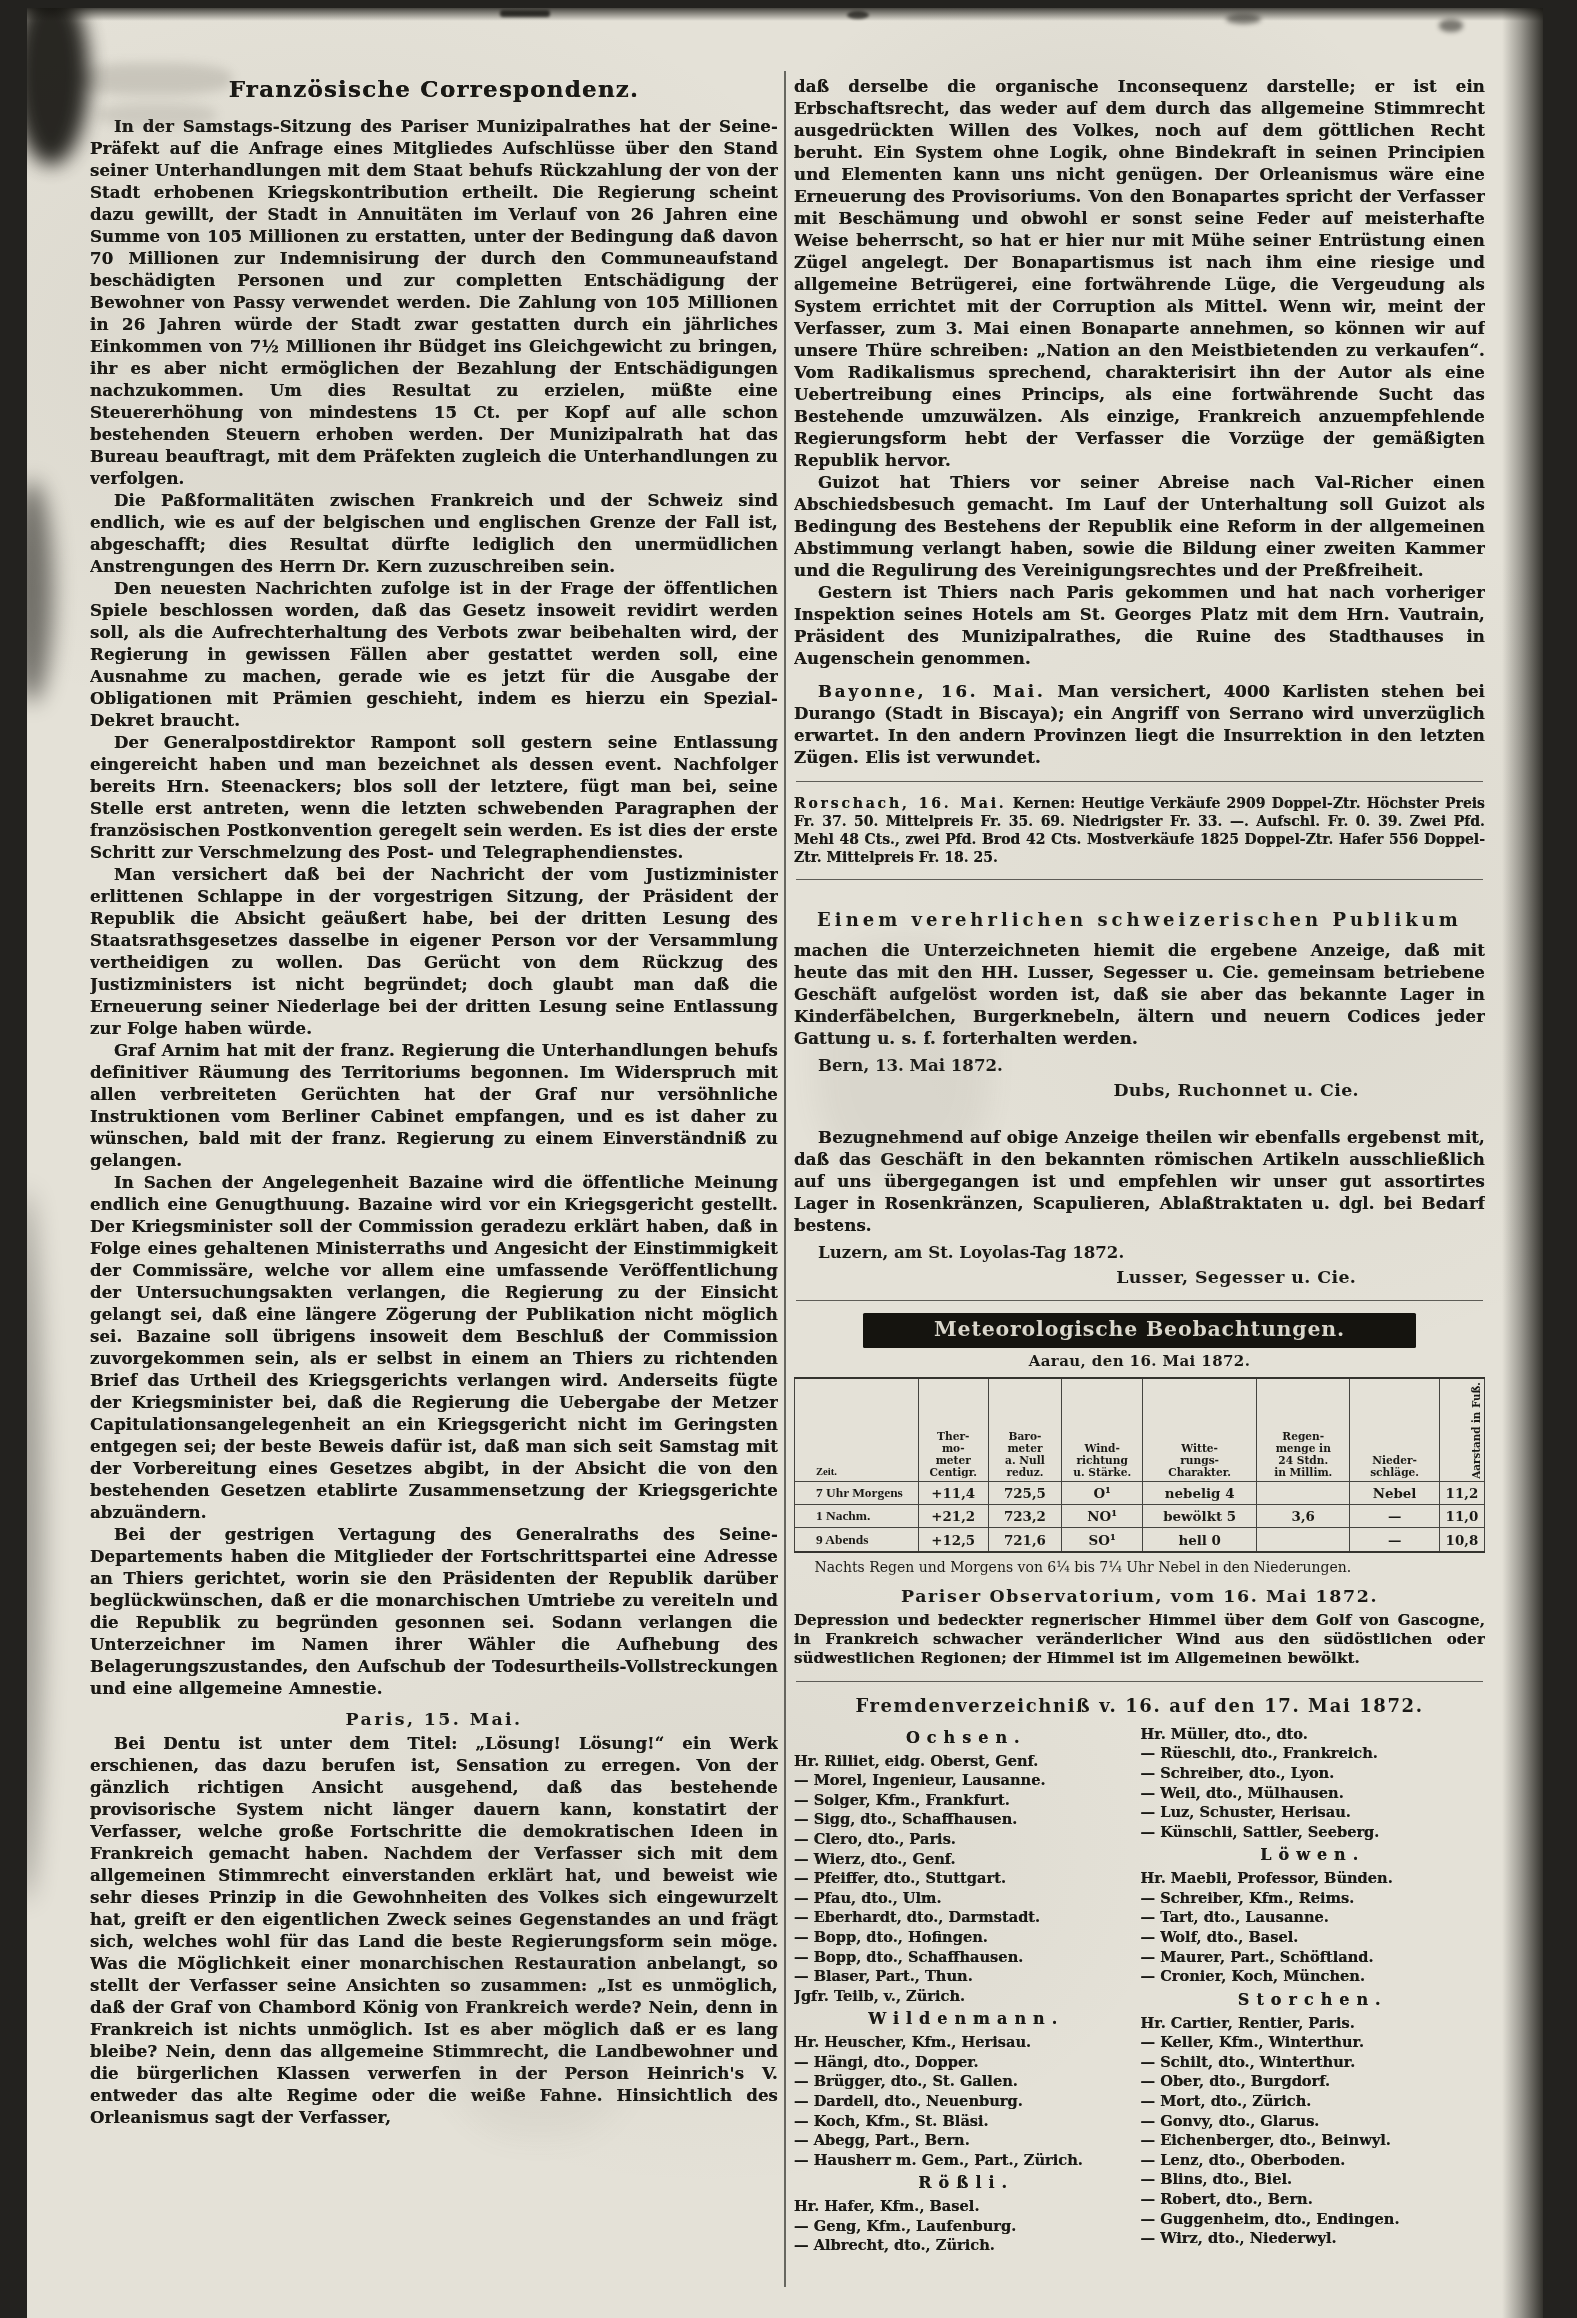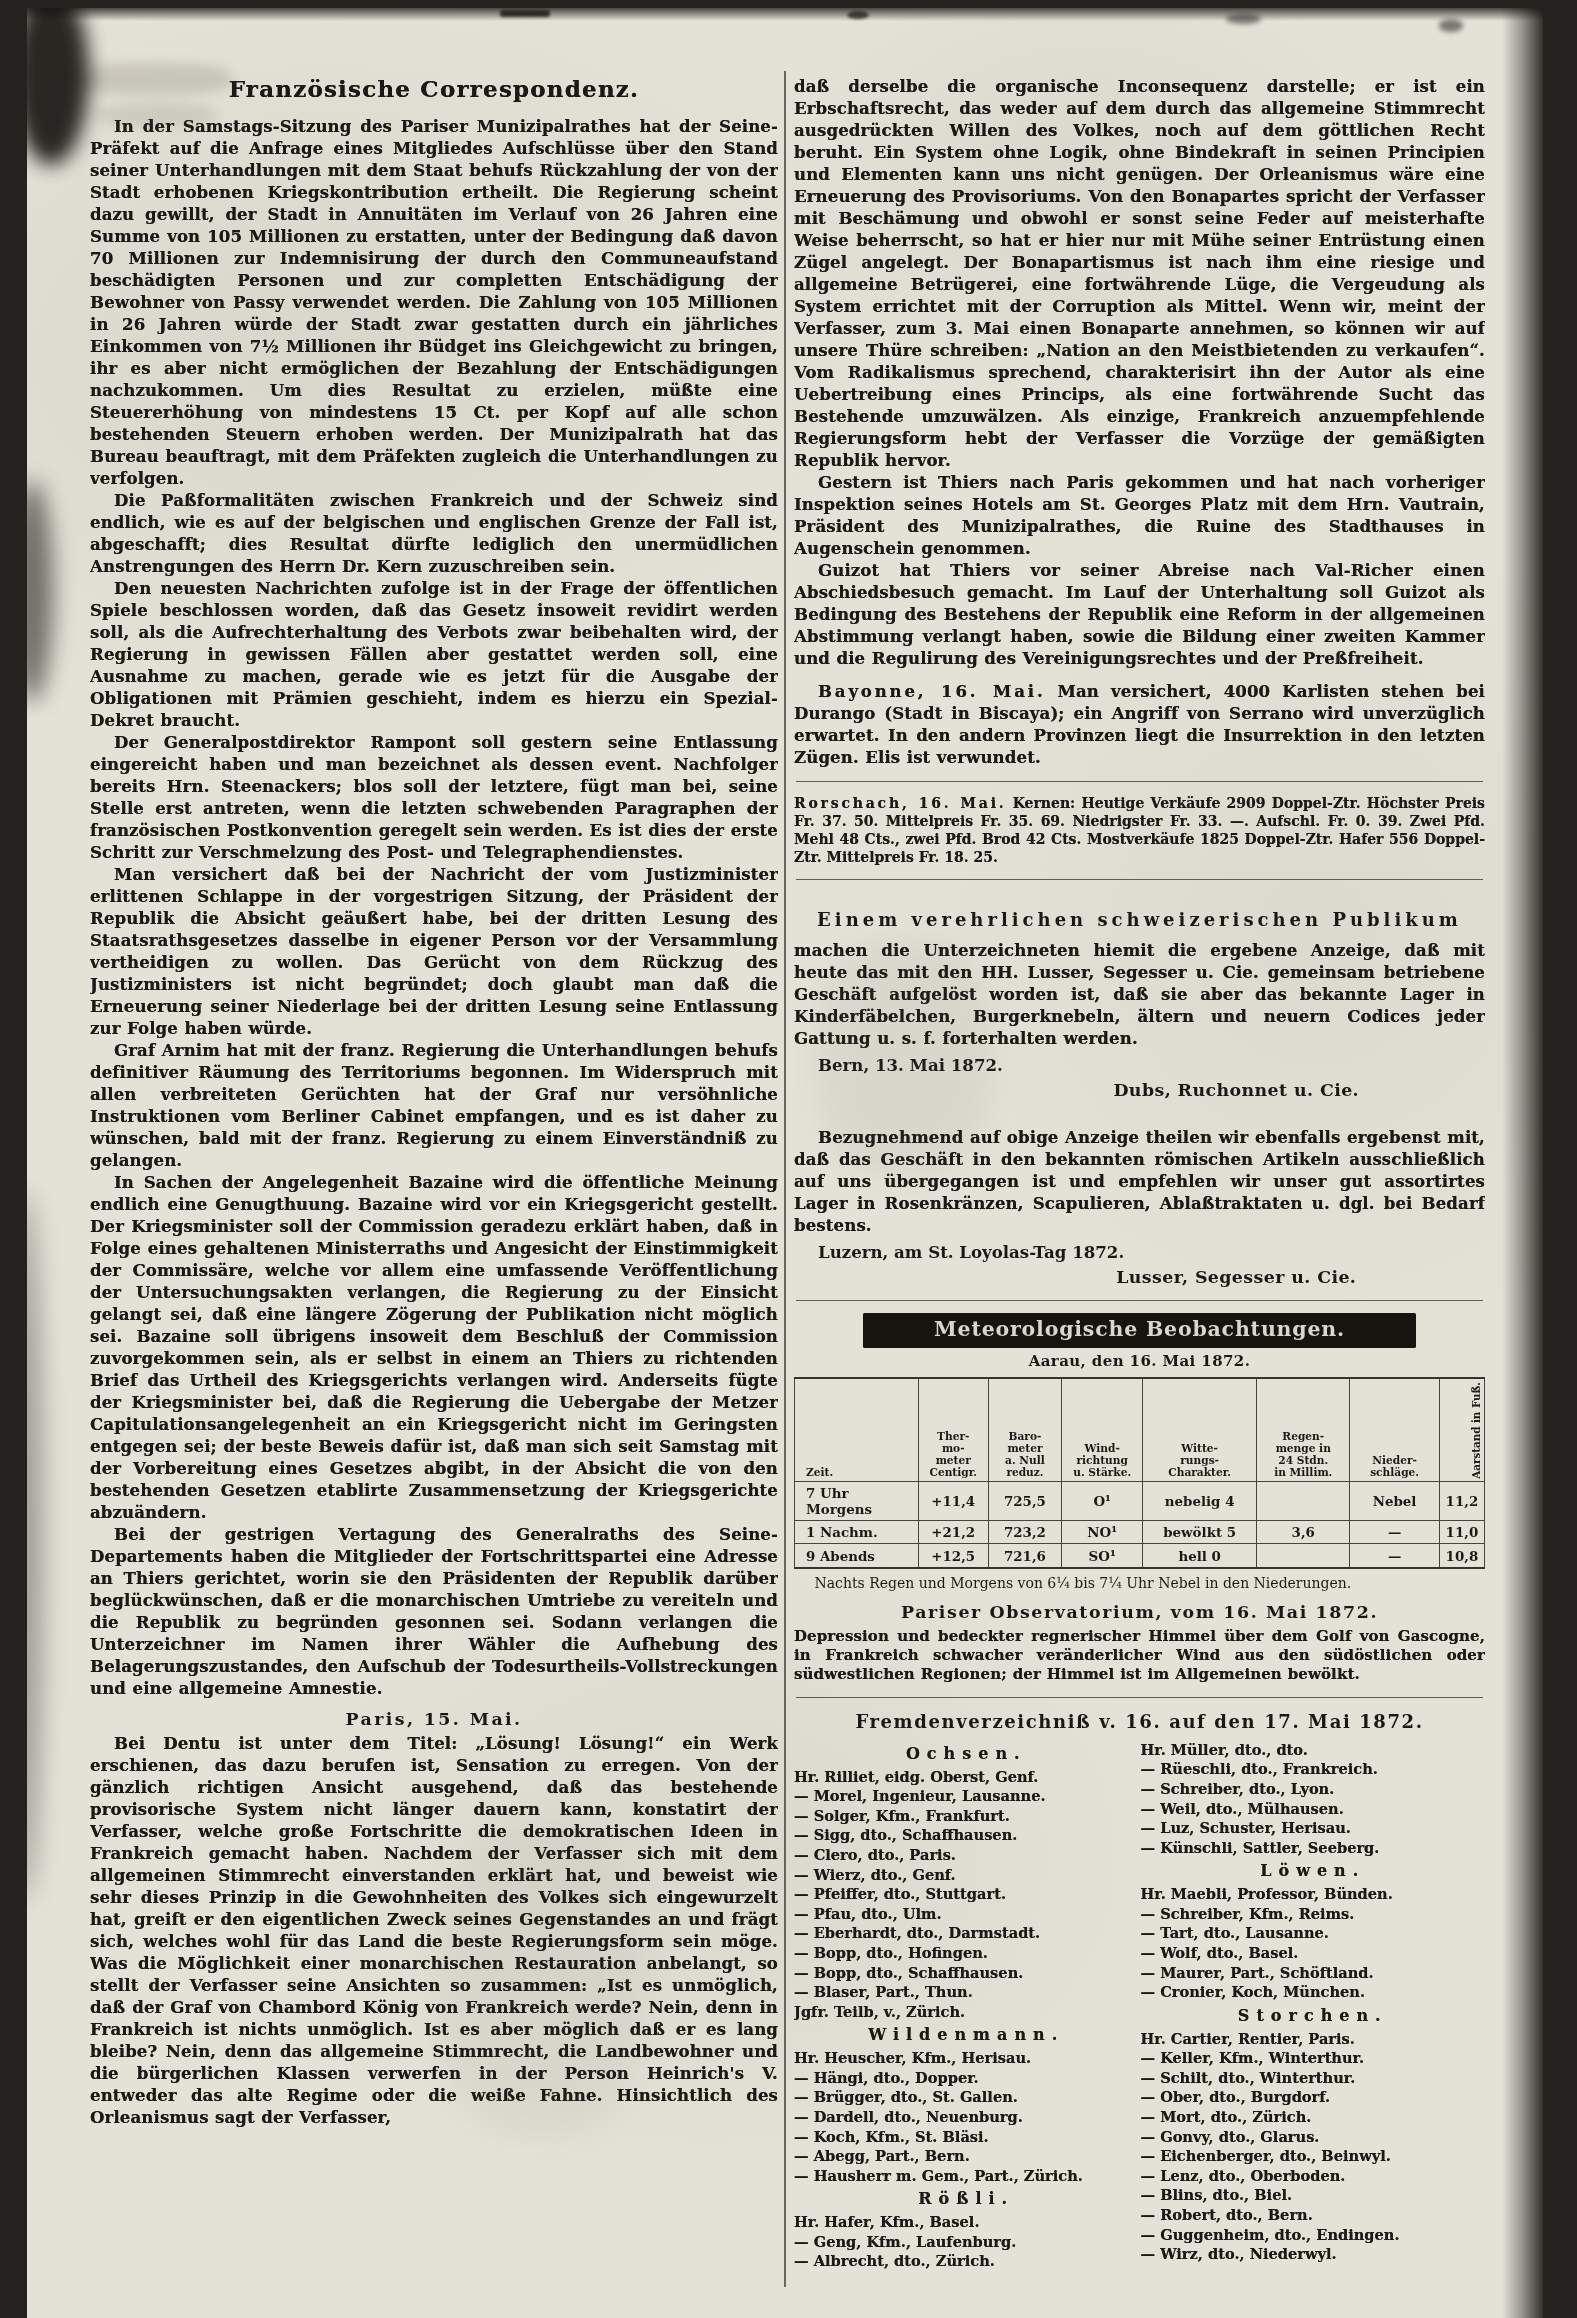--- a/index.html
+++ b/index.html
@@ -37,21 +37,21 @@
   .sig{ text-align:center; padding-left:28%; font-size:17.4px; font-weight:700; margin:4.7px 0 8px; letter-spacing:0.4px; }
 
   .banner{ width:80%; margin:8px auto 4.7px; background:#15140f; color:#d9d6cb; text-align:center;
            font-size:20.5px; font-weight:700; padding:4px 0 6.3px; letter-spacing:0.8px; border-radius:1.6px; }
   .wsub{ text-align:center; font-size:15px; font-weight:700; margin-bottom:6.3px; letter-spacing:0.4px; }
 
   .wtable{ width:100%; border-collapse:collapse; border-top:2px solid #34332e; border-bottom:2px solid #34332e; }
   .wtable th{ font-size:10.6px; line-height:12px; white-space:pre-line; vertical-align:bottom; font-weight:700;
               border:0.8px solid #45443f; border-top:none; padding:2.4px 1.6px 3.2px; text-align:center; color:#1a1915;}
   .wtable td{ font-size:13.4px; font-weight:700; text-align:center; border:0.8px solid #45443f; padding:3.2px 1.6px; color:#1a1915;}
-  .wtable th:first-child, .wtable td:first-child{ text-align:left; padding-left:11px; }
+  .wtable th:first-child, .wtable td:first-child{ text-align:left; padding-left:21px;font-family:Liberation Serif, serif; }
   .wtable th:nth-child(1){ width:101px; } .wtable th:nth-child(2){ width:57px; }
   .wtable th:nth-child(3){ width:60px;border-radius:26px; } .wtable th:nth-child(4){ width:66px; }
   .wtable th:nth-child(5){ width:93px; } .wtable th:nth-child(6){ width:76px; }
   .wtable th:nth-child(7){ width:73px; }
   .wtable th:last-child{ writing-mode:vertical-rl; transform:rotate(180deg); white-space:nowrap; font-size:10.3px; width:27px; }
   .wnote{ font-size:14px; font-weight:400; margin-top:6.3px; text-indent:20.5px; }
 
   .obs-title{ text-align:center; font-size:17.4px; font-weight:700; letter-spacing:1.6px; margin:11px 0 4.7px; }
   .obs-text{ font-size:15px; line-height:19.3px; }
 
@@ -97,22 +97,22 @@
     <p class="body ind">In Sachen der Angelegenheit Bazaine wird die öffentliche Meinung endlich eine Genugthuung. Bazaine wird vor ein Kriegsgericht gestellt. Der Kriegsminister soll der Commission geradezu erklärt haben, daß in Folge eines gehaltenen Ministerraths und Angesicht der Einstimmigkeit der Commissäre, welche vor allem eine umfassende Veröffentlichung der Untersuchungsakten verlangen, die Regierung zu der Einsicht gelangt sei, daß eine längere Zögerung der Publikation nicht möglich sei. Bazaine soll übrigens insoweit dem Beschluß der Commission zuvorgekommen sein, als er selbst in einem an Thiers zu richtenden Brief das Urtheil des Kriegsgerichts verlangen wird. Anderseits fügte der Kriegsminister bei, daß die Regierung die Uebergabe der Metzer Capitulationsangelegenheit an ein Kriegsgericht nicht im Geringsten entgegen sei; der beste Beweis dafür ist, daß man sich seit Samstag mit der Vorbereitung eines Gesetzes abgibt, in der Absicht die von den bestehenden Gesetzen etablirte Zusammensetzung der Kriegsgerichte abzuändern.</p>
     <p class="body ind">Bei der gestrigen Vertagung des Generalraths des Seine-Departements haben die Mitglieder der Fortschrittspartei eine Adresse an Thiers gerichtet, worin sie den Präsidenten der Republik darüber beglückwünschen, daß er die monarchischen Umtriebe zu vereiteln und die Republik zu begründen gesonnen sei. Sodann verlangen die Unterzeichner im Namen ihrer Wähler die Aufhebung des Belagerungszustandes, den Aufschub der Todesurtheils-Vollstreckungen und eine allgemeine Amnestie.</p>
     <div class="dateline">Paris, 15. Mai.</div>
     <p class="body ind">Bei Dentu ist unter dem Titel: „Lösung! Lösung!“ ein Werk erschienen, das dazu berufen ist, Sensation zu erregen. Von der gänzlich richtigen Ansicht ausgehend, daß das bestehende provisorische System nicht länger dauern kann, konstatirt der Verfasser, welche große Fortschritte die demokratischen Ideen in Frankreich gemacht haben. Nachdem der Verfasser sich mit dem allgemeinen Stimmrecht einverstanden erklärt hat, und beweist wie sehr dieses Prinzip in die Gewohnheiten des Volkes sich eingewurzelt hat, greift er den eigentlichen Zweck seines Gegenstandes an und frägt sich, welches wohl für das Land die beste Regierungsform sein möge. Was die Möglichkeit einer monarchischen Restauration anbelangt, so stellt der Verfasser seine Ansichten so zusammen: „Ist es unmöglich, daß der Graf von Chambord König von Frankreich werde? Nein, denn in Frankreich ist nichts unmöglich. Ist es aber möglich daß er es lang bleibe? Nein, denn das allgemeine Stimmrecht, die Landbewohner und die bürgerlichen Klassen verwerfen in der Person Heinrich's V. entweder das alte Regime oder die weiße Fahne. Hinsichtlich des Orleanismus sagt der Verfasser,</p>
   </div>
 
   <div class="divider"></div>
 
   <div class="col col-right">
     <p class="body">daß derselbe die organische Inconsequenz darstelle; er ist ein Erbschaftsrecht, das weder auf dem durch das allgemeine Stimmrecht ausgedrückten Willen des Volkes, noch auf dem göttlichen Recht beruht. Ein System ohne Logik, ohne Bindekraft in seinen Principien und Elementen kann uns nicht genügen. Der Orleanismus wäre eine Erneuerung des Provisoriums. Von den Bonapartes spricht der Verfasser mit Beschämung und obwohl er sonst seine Feder auf meisterhafte Weise beherrscht, so hat er hier nur mit Mühe seiner Entrüstung einen Zügel angelegt. Der Bonapartismus ist nach ihm eine riesige und allgemeine Betrügerei, eine fortwährende Lüge, die Vergeudung als System errichtet mit der Corruption als Mittel. Wenn wir, meint der Verfasser, zum 3. Mai einen Bonaparte annehmen, so können wir auf unsere Thüre schreiben: „Nation an den Meistbietenden zu verkaufen“. Vom Radikalismus sprechend, charakterisirt ihn der Autor als eine Uebertreibung eines Princips, als eine fortwährende Sucht das Bestehende umzuwälzen. Als einzige, Frankreich anzuempfehlende Regierungsform hebt der Verfasser die Vorzüge der gemäßigten Republik hervor.</p>
+    <p class="body ind">Guizot hat Thiers vor seiner Abreise nach Val-Richer einen Abschiedsbesuch gemacht. Im Lauf der Unterhaltung soll Guizot als Bedingung des Bestehens der Republik eine Reform in der allgemeinen Abstimmung verlangt haben, sowie die Bildung einer zweiten Kammer und die Regulirung des Vereinigungsrechtes und der Preßfreiheit.</p>
     <p class="body ind">Gestern ist Thiers nach Paris gekommen und hat nach vorheriger Inspektion seines Hotels am St. Georges Platz mit dem Hrn. Vautrain, Präsident des Munizipalrathes, die Ruine des Stadthauses in Augenschein genommen.</p>
-    <p class="body ind">Guizot hat Thiers vor seiner Abreise nach Val-Richer einen Abschiedsbesuch gemacht. Im Lauf der Unterhaltung soll Guizot als Bedingung des Bestehens der Republik eine Reform in der allgemeinen Abstimmung verlangt haben, sowie die Bildung einer zweiten Kammer und die Regulirung des Vereinigungsrechtes und der Preßfreiheit.</p>
 
     <p class="body ind" style="margin-top:11px;">
       <span class="sperr">Bayonne, 16. Mai.</span>
       <span>Man versichert, 4000 Karlisten stehen bei Durango (Stadt in Biscaya); ein Angriff von Serrano wird unverzüglich erwartet. In den andern Provinzen liegt die Insurrektion in den letzten Zügen. Elis ist verwundet.</span>
     </p>
 
     <hr class="rule">
 
     <p class="small">
       <span class="sperr">Rorschach, 16. Mai.</span>

